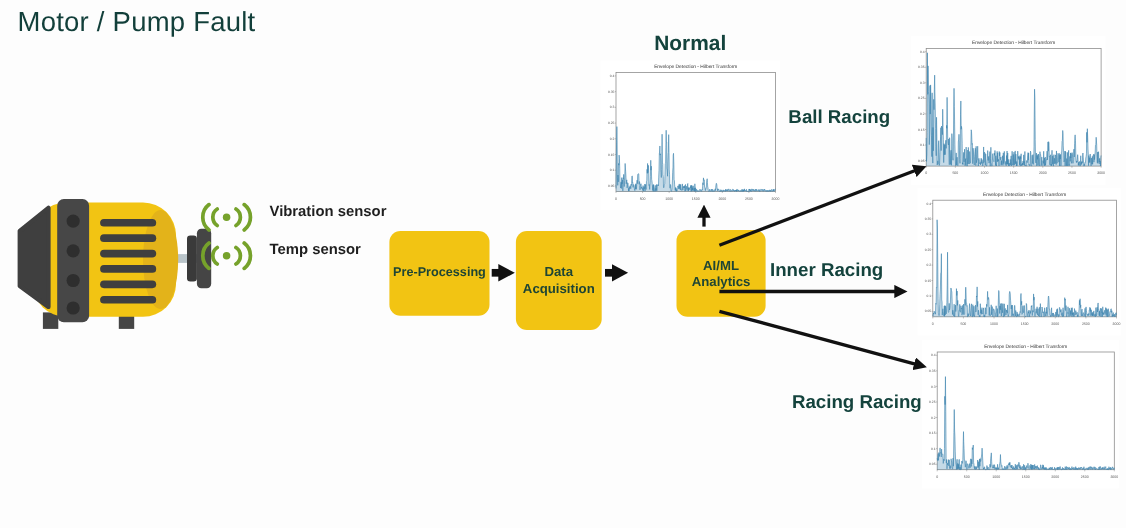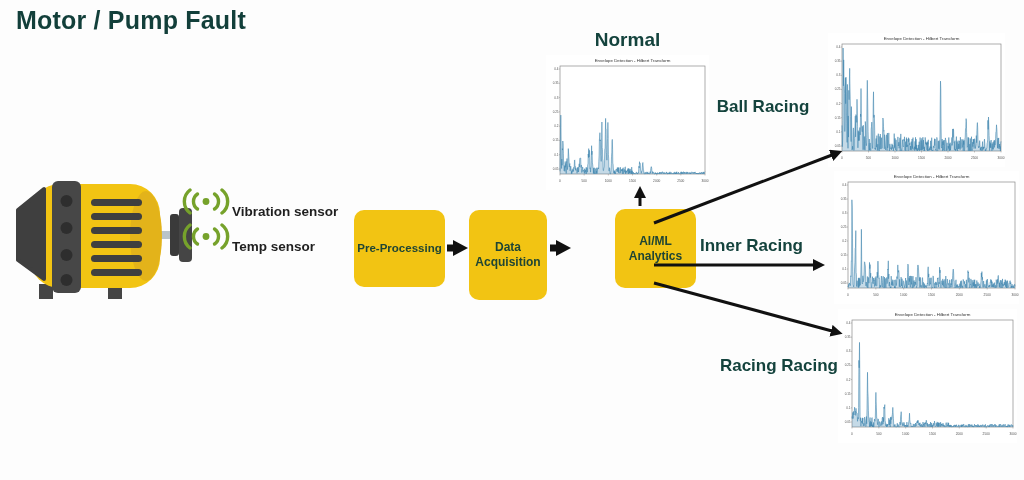--- a/index.html
+++ b/index.html
@@ -3,28 +3,28 @@
 <meta charset="utf-8">
 <style>
   html,body{margin:0;padding:0;}
   body{
     width:1024px;height:480px;position:relative;background:#fdfdfd;
     font-family:"Liberation Sans",sans-serif;overflow:hidden;
   }
   .abs{position:absolute;}
   
   .page-title{
-    left:16px;top:6px;font-size:25px;font-weight:700;color:#123f3a;
+    left:16px;top:6px;font-size:25px;font-weight:400;color:#123f3a;
     letter-spacing:.2px;
   }
   
   .motor{left:12px;top:176px;width:186px;height:128px;}
   
   .sensors{left:182px;top:184px;display:flex;flex-direction:column;}
-  .sensor-row{display:flex;align-items:flex-end;height:35px;}
+  .sensor-row{display:flex;align-items:flex-start;height:35px;gap:13px;}
   .sensor-row .lbl{font-size:13.5px;font-weight:700;color:#1f1f1f;margin-left:2px;white-space:nowrap;}
   
   .pbox{
     background:#f2c413;border-radius:10px;display:flex;align-items:center;justify-content:center;
     text-align:center;font-weight:700;color:#1f4534;padding:4px;box-sizing:border-box;
   }
   .pbox .bl{line-height:1.25;}
   .box1{left:354px;top:210px;width:91px;height:77px;font-size:11.5px;}
   .box1 .bl{white-space:nowrap;}
   .box2{left:469px;top:210px;width:78px;height:90px;font-size:12px;}

